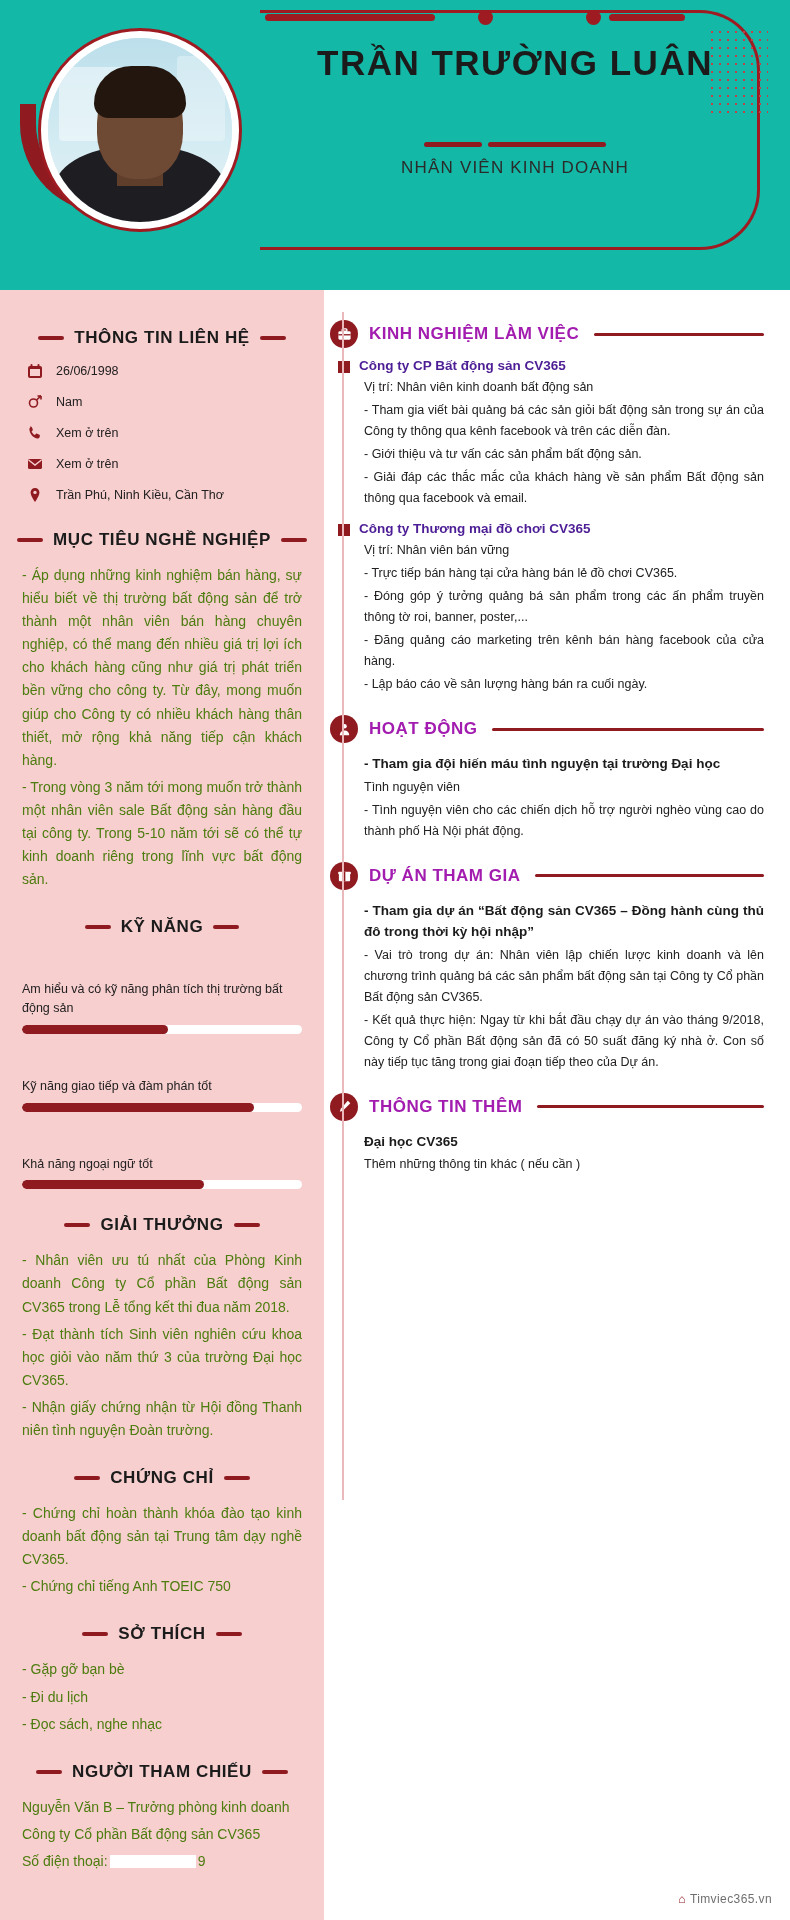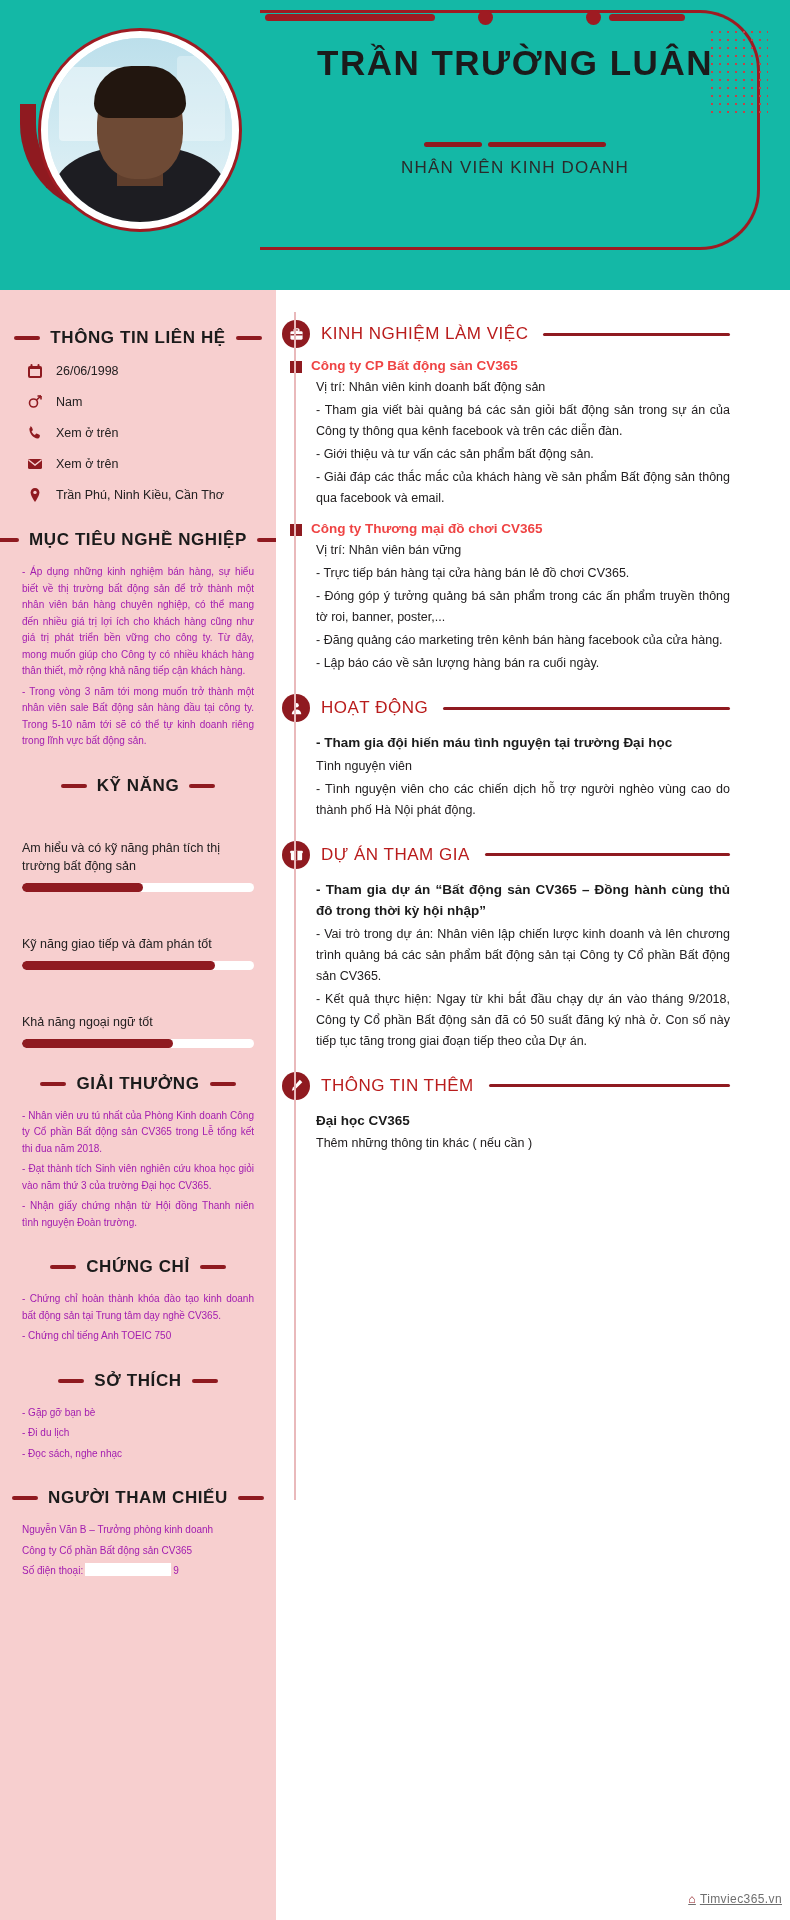--- a/index.html
+++ b/index.html
@@ -86,21 +86,21 @@
   .hdr-rule-wrap .r1 { width:58px; height:5px; background:#8f1a20; border-radius:3px;}
   .hdr-rule-wrap .r2 { width:118px; height:5px; background:#8f1a20; border-radius:3px;}
   .hdr-role {
     position:absolute; left:300px; top:158px; width:430px;
     text-align:center; font-size:17px; letter-spacing:1.2px; color:#2a2a2a;
   }
 
   
   .cols { position: relative; display: flex; height: 1630px; }
   .left {
-    width: 276px;
+    width: 324px;
     background: #f7cfcf;
     padding: 38px 22px 4px 22px;
     position: relative;
   }
   .right {
     width: 480px;
     background: #ffffff;
     padding: 30px 26px 20px 16px;
     position: relative;
   }
@@ -109,21 +109,21 @@
 
   
   .l-head {
     display: flex; align-items: center; justify-content: center;
     gap: 10px; margin: 0 0 14px 0;
   }
   .l-head .dash { width:26px; height:4px; background:#8f1a20; border-radius:2px; flex:none;}
   .l-head .txt { font-size: 17px; font-weight: bold; letter-spacing: .6px; color:#1b1b1b; white-space: nowrap;}
 
   .l-block { margin-bottom: 26px; }
-  .l-text { font-size: 10px; line-height: 1.65; color:#a21caf; text-align: justify; }
+  .l-text { font-size: 14px; line-height: 1.65; color:#4d7c0f; text-align: justify; }
   .l-text p { margin: 0 0 4px 0; }
 
   
   .contact-row { display:flex; align-items:center; gap:12px; margin-bottom:13px; padding-left:4px;}
   .contact-row .ico { width:18px; height:18px; flex:none; color:#8f1a20; display:flex; align-items:center; justify-content:center;}
   .contact-row .val { font-size:12.5px; color:#232021; }
 
   
   .skill { margin-bottom: 14px; }
   .skill .lbl { font-size:12.5px; line-height:1.5; margin-bottom:7px; color:#232021;margin-top:43px;}
@@ -133,35 +133,35 @@
   
   .redact { display:inline-block; width:86px; height:13px; background:#ffffff; vertical-align:-2px; margin:0 2px;}
 
   
   .r-head { display:flex; align-items:center; gap:11px; margin:0 0 10px 0; }
   .r-badge {
     width:28px; height:28px; border-radius:50%; background:#8f1a20;
     color:#fff; display:flex; align-items:center; justify-content:center;
     font-size:14px; flex:none; margin-left:-24px;
   }
-  .r-head .txt { font-size:17px; font-weight:normal; letter-spacing:.5px; color:#b91c1c; white-space:nowrap;}
+  .r-head .txt { font-size:17px; font-weight:bold; letter-spacing:.5px; color:#a21caf; white-space:nowrap;}
   .r-head .line { flex:1; height:3px; background:#8f1a20; border-radius:2px; margin-left:4px; }
 
   .r-block { margin-bottom: 20px; padding-left: 14px;}
   .job { margin-bottom: 12px; }
-  .job-title { display:flex; align-items:flex-start; gap:9px; font-size:13.5px; font-weight:bold; color:#ef4444; margin-bottom:4px;text-align:center; }
+  .job-title { display:flex; align-items:flex-start; gap:9px; font-size:13.5px; font-weight:bold; color:#4c1d95; margin-bottom:4px;text-align:center; }
   .job-title .sq { width:12px; height:12px; background:#8f1a20; flex:none; margin-top:3px; margin-left:-16px;}
   .job-body { font-size:12.5px; line-height:1.68; color:#232021; text-align:justify; padding-left:10px;}
   .job-body p { margin:0 0 2px 0; }
   .lead { font-size:13.5px; font-weight:bold; color:#1b1b1b; line-height:1.6; margin:0 0 3px 0; }
   .sub { font-size:12.5px; color:#232021; margin:0 0 2px 0; }
 
   .footer-note {
-    position:absolute; right:8px; bottom:14px;
-    font-size:12px; color:#6f6f6f; letter-spacing:.4px;text-decoration:underline;
+    position:absolute; right:18px; bottom:14px;
+    font-size:12px; color:#6f6f6f; letter-spacing:.4px;
   }
   .footer-note .mark { color:#8f1a20; margin-right:4px;}
 </style>
 </head>
 <body>
 
 <div class="page">
 
   <div class="header">
     <div class="hdr-bracket"></div>

